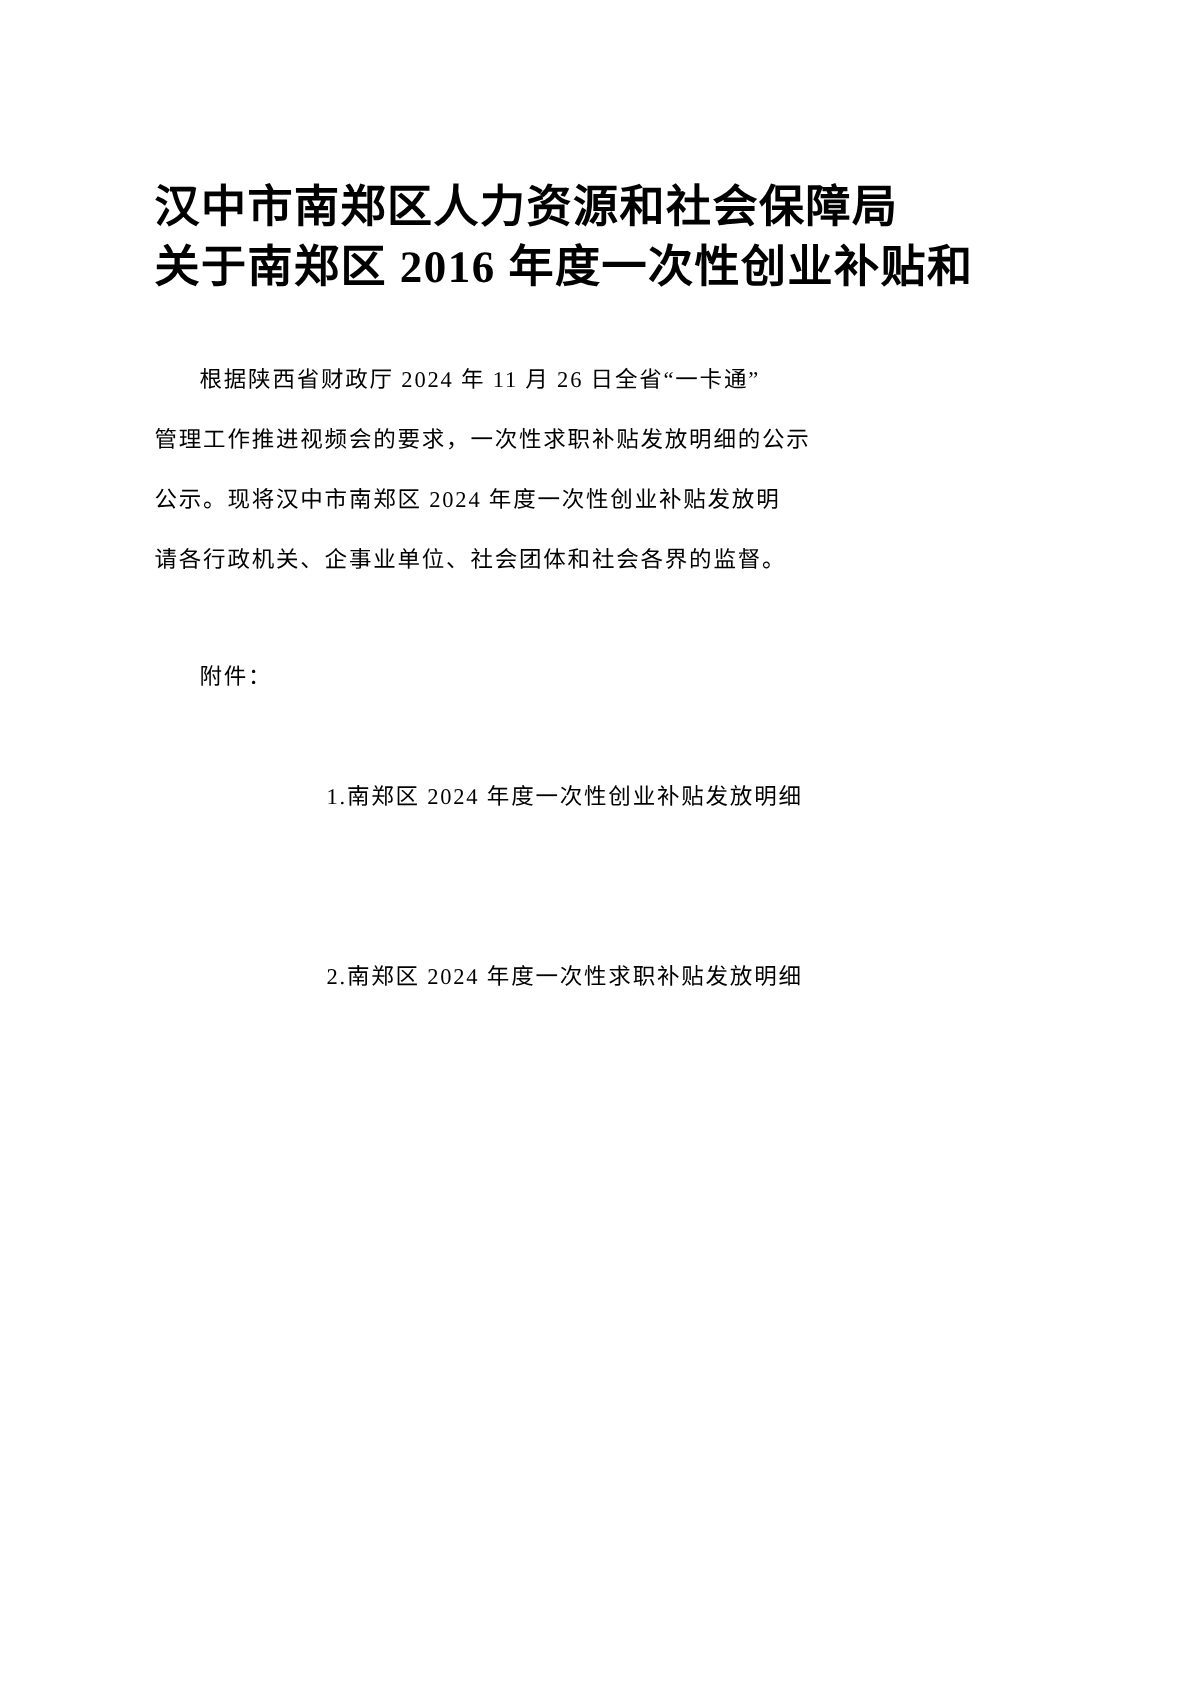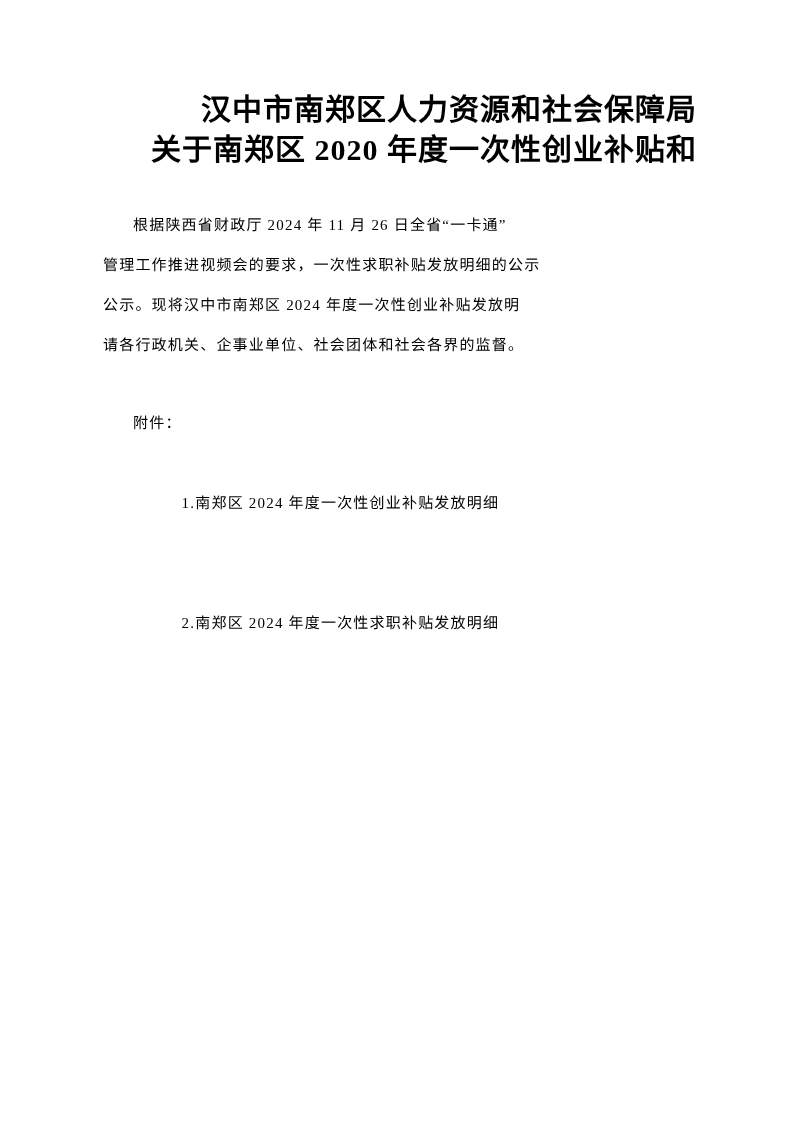--- a/index.html
+++ b/index.html
@@ -18,22 +18,22 @@
     font-family: "Liberation Serif", "DejaVu Serif", serif;
   }
   .content {
     position: absolute;
     left: 103px;
     right: 95px;
     top: 0;
   }
   
   .title-block {
-    padding-top: 90px;
-    text-align: right;
+    padding-top: 119px;
+    text-align: left;
   }
   .title-line {
     font-size: 30px;
     line-height: 40px;
     font-weight: 700;
     letter-spacing: 1px;
     white-space: pre-wrap;
   }
   
   .para {
@@ -51,37 +51,38 @@
   .contacts {
     margin-top: 6px;
   }
   
   .attachments {
     margin-top: 38px;
     display: flex;
     flex-direction: row;
     align-items: flex-start;
     padding-left: 2em;
+    gap: 36px;
   }
   .att-label {
     flex: 0 0 auto;
   }
   .att-items {
     flex: 0 0 auto;
   }
 </style>
 </head>
 <body>
 
 <div class="page">
   <div class="content">
 
     <div class="title-block">
       <div class="title-line">汉中市南郑区人力资源和社会保障局</div>
-      <div class="title-line">关于南郑区 2020 年度一次性创业补贴和</div>
+      <div class="title-line">关于南郑区 2016 年度一次性创业补贴和</div>
     </div>
 
     <div class="para">
       <div class="bodyline indent">根据陕西省财政厅 2024 年 11 月 26 日全省“一卡通”</div>
       <div class="bodyline">管理工作推进视频会的要求，一次性求职补贴发放明细的公示</div>
       <div class="bodyline">公示。现将汉中市南郑区 2024 年度一次性创业补贴发放明</div>
       <div class="bodyline">请各行政机关、企事业单位、社会团体和社会各界的监督。</div>
     </div>
 
 

